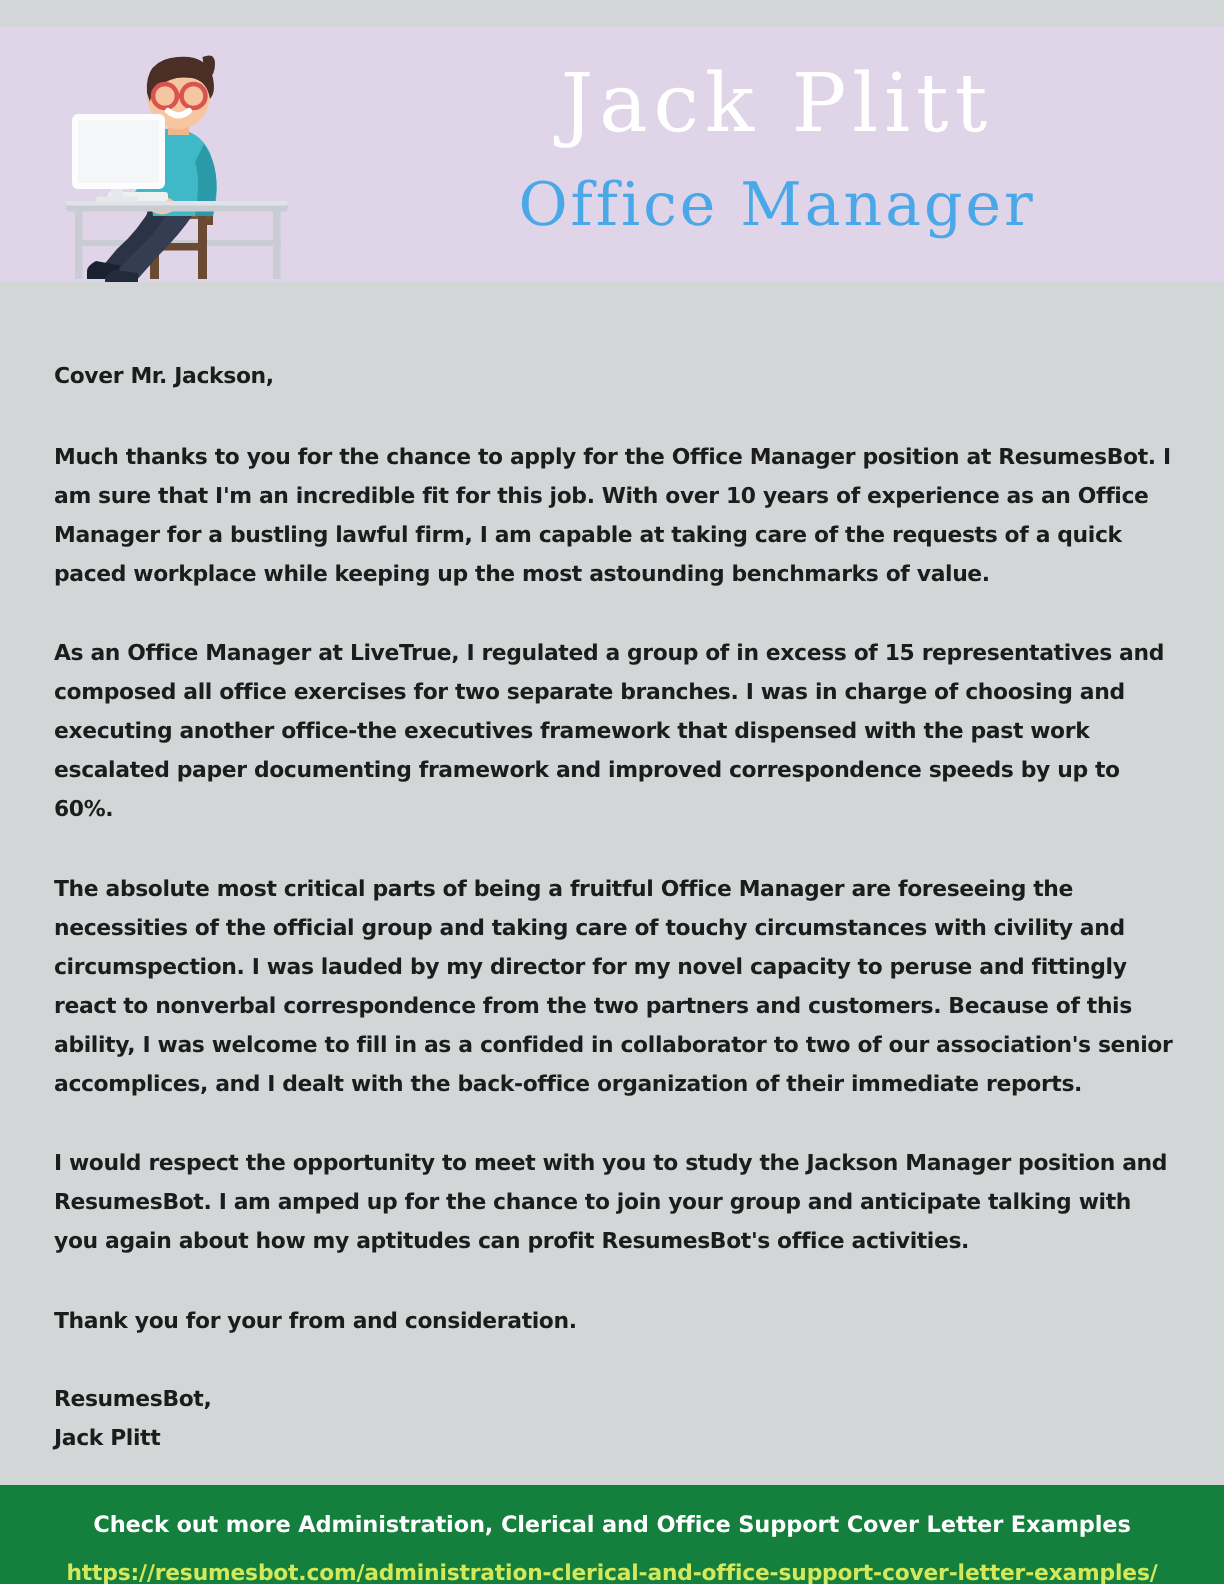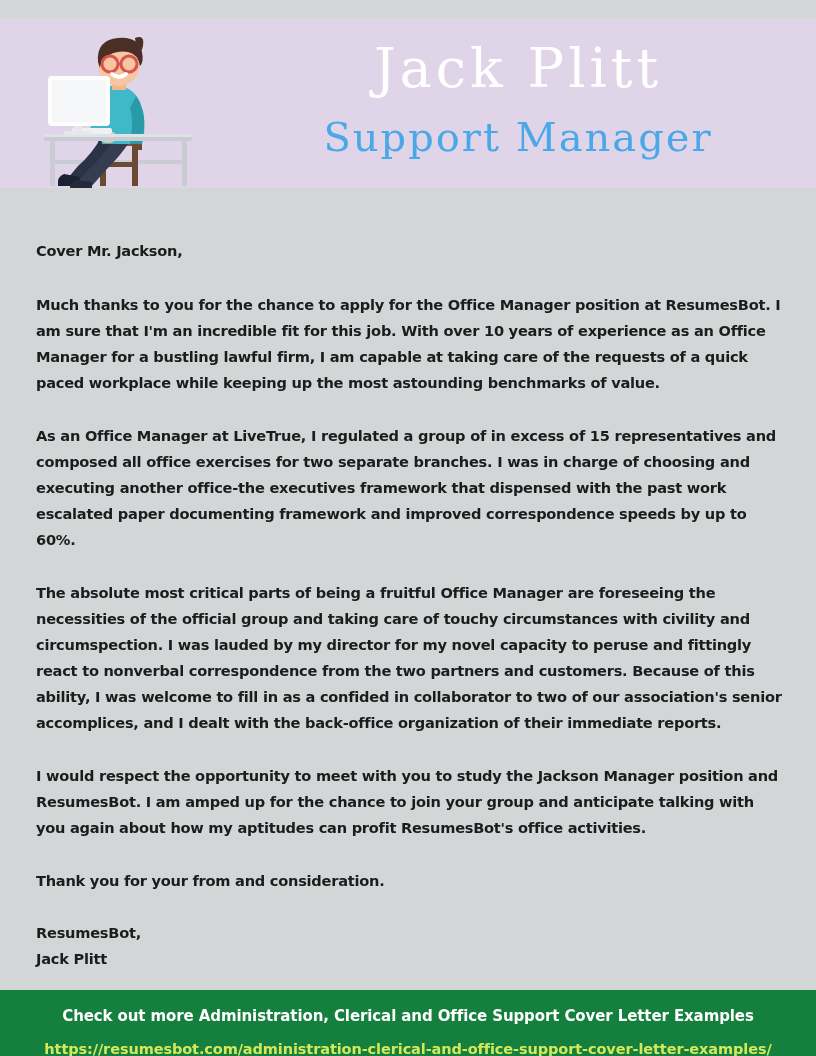--- a/index.html
+++ b/index.html
@@ -193,21 +193,21 @@
 
           <rect x="12" y="52" width="62" height="50" rx="4" fill="#fdfdfd"></rect>
           <rect x="16" y="56" width="54" height="42" rx="2" fill="#f4f6f8"></rect>
           <rect x="38" y="102" width="8" height="6" fill="#e6e8ec"></rect>
           <rect x="28" y="107" width="28" height="4" rx="2" fill="#e6e8ec"></rect>
         </svg>
       </div>
 
       <div class="header-text">
         <h1 class="name">Jack Plitt</h1>
-        <h2 class="job-title">Support Manager</h2>
+        <h2 class="job-title">Office Manager</h2>
       </div>
 
     </div>
   </div>
 
   <div class="letter">
     <p class="salutation">Cover Mr. Jackson,</p>
     <p>Much thanks to you for the chance to apply for the Office Manager position at ResumesBot. I am sure that I'm an incredible fit for this job. With over 10 years of experience as an Office Manager for a bustling lawful firm, I am capable at taking care of the requests of a quick paced workplace while keeping up the most astounding benchmarks of value.</p>
     <p>As an Office Manager at LiveTrue, I regulated a group of in excess of 15 representatives and composed all office exercises for two separate branches. I was in charge of choosing and executing another office-the executives framework that dispensed with the past work escalated paper documenting framework and improved correspondence speeds by up to 60%.</p>
     <p>The absolute most critical parts of being a fruitful Office Manager are foreseeing the necessities of the official group and taking care of touchy circumstances with civility and circumspection. I was lauded by my director for my novel capacity to peruse and fittingly react to nonverbal correspondence from the two partners and customers. Because of this ability, I was welcome to fill in as a confided in collaborator to two of our association's senior accomplices, and I dealt with the back-office organization of their immediate reports.</p>

